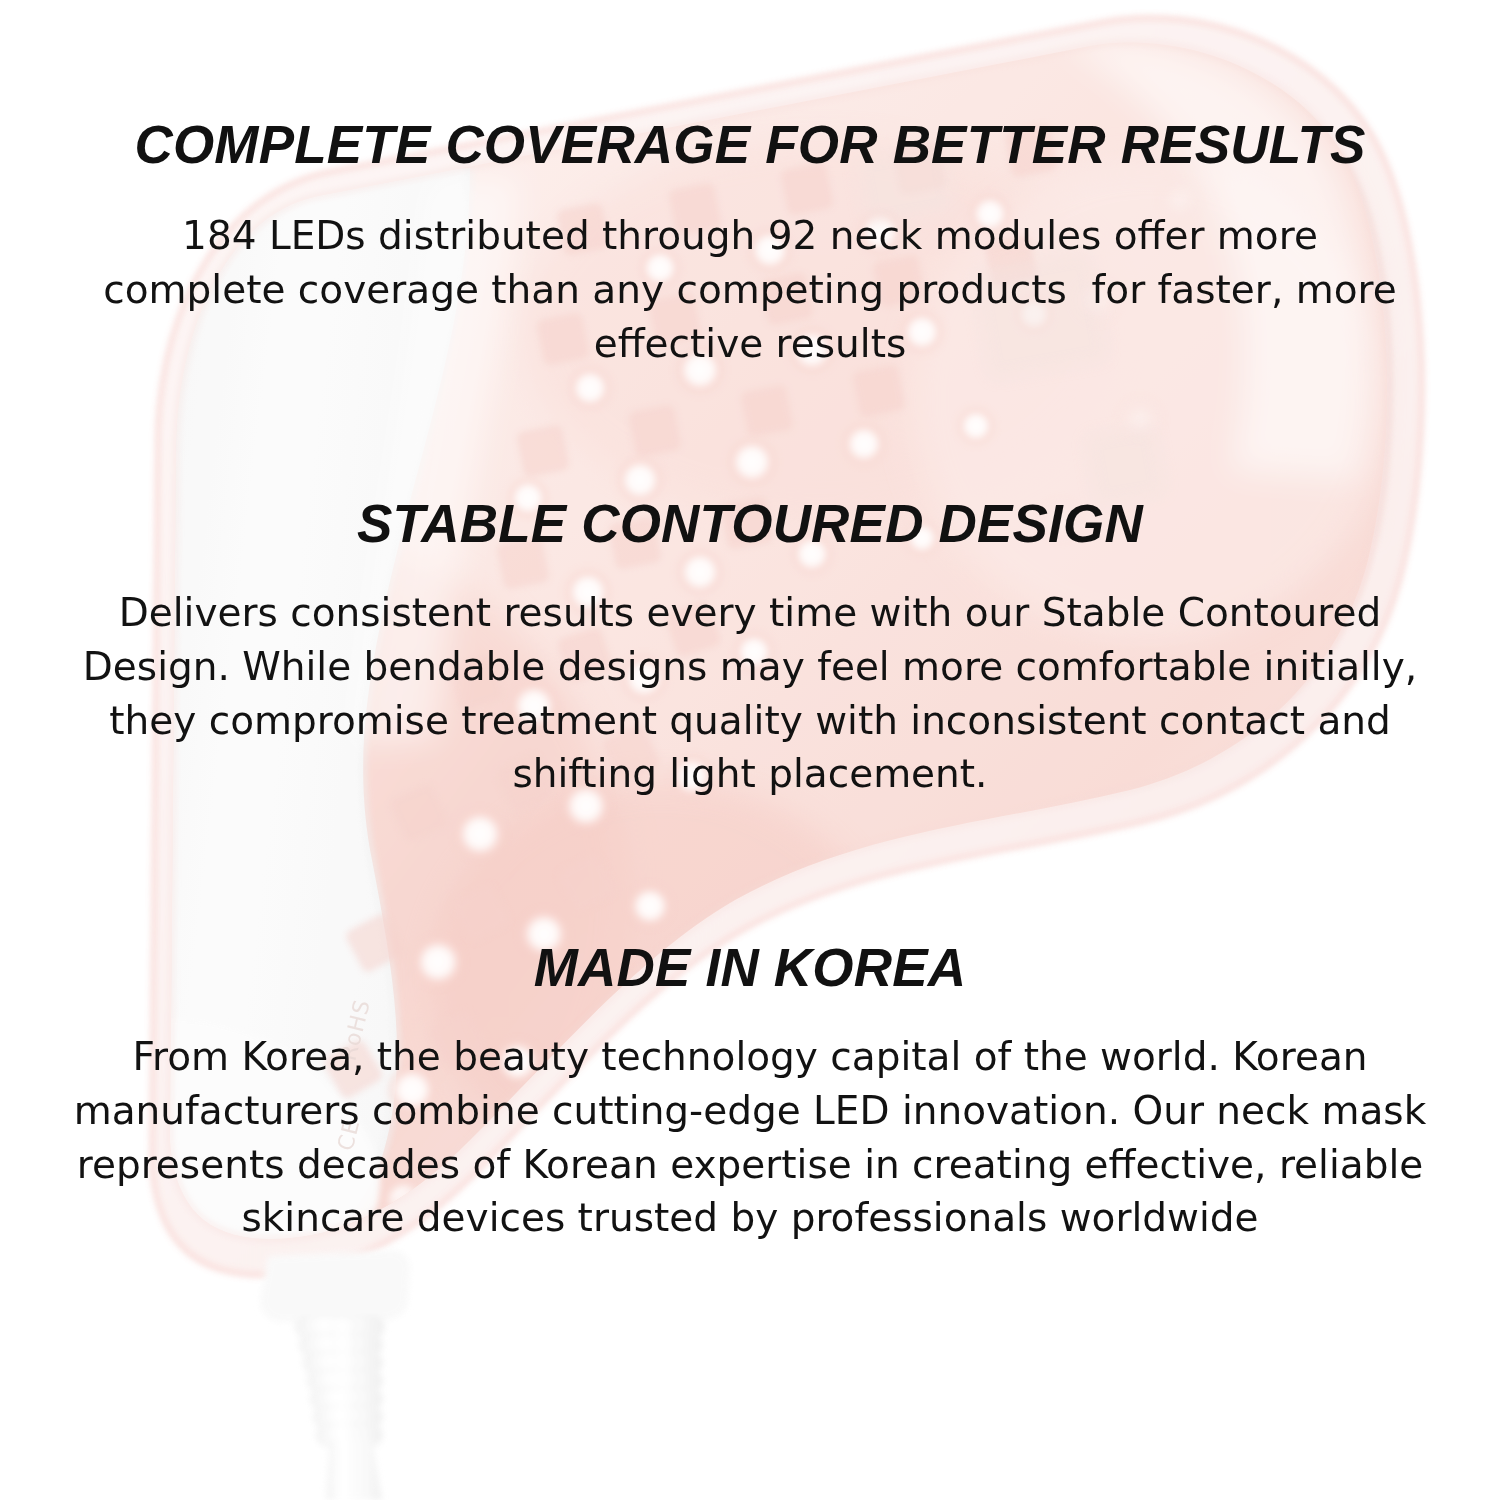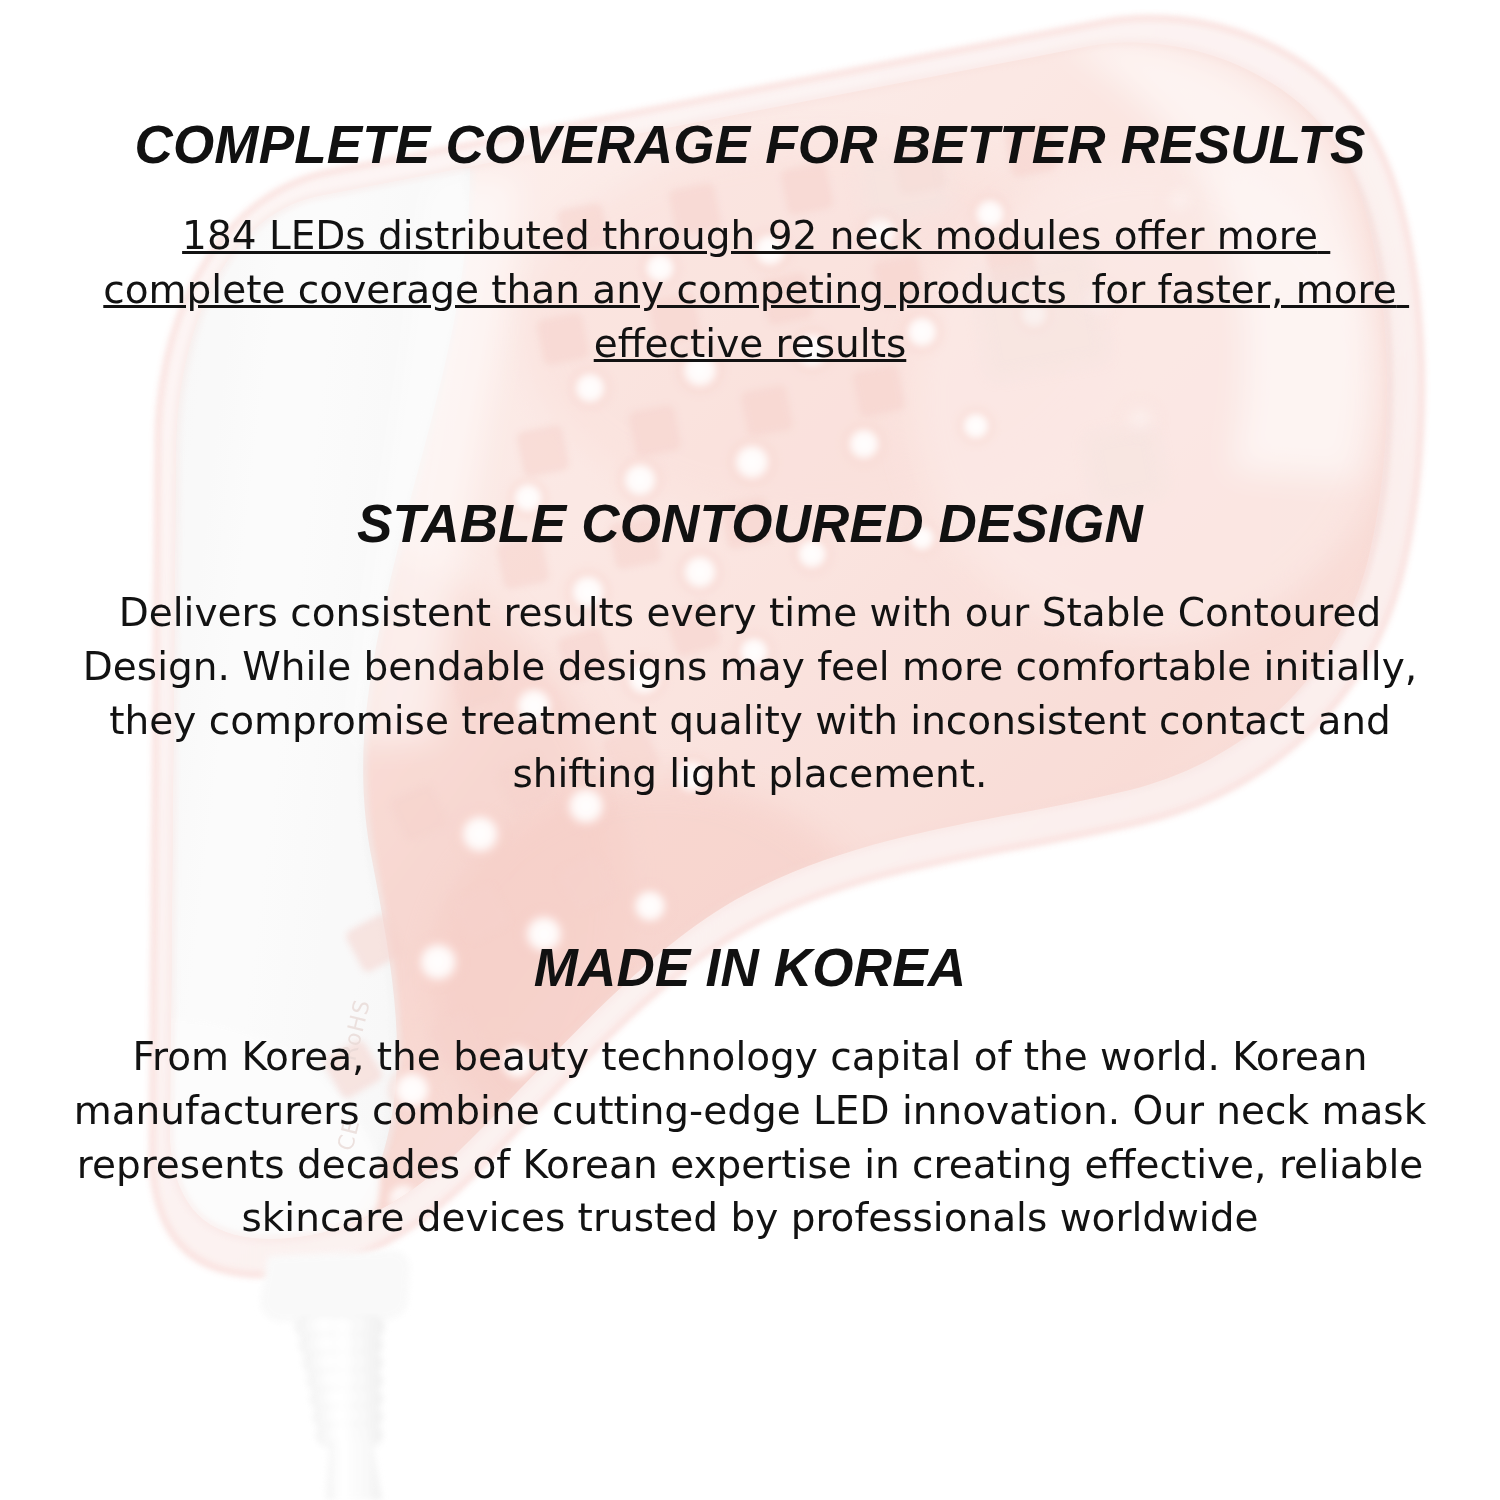--- a/index.html
+++ b/index.html
@@ -92,21 +92,21 @@
   
   #sec-korea { position: absolute; left: 0; top: 941px; }
   #sec-korea .heading { font-size: 53px; }
   #sec-korea .body-text {
     font-size: 39px;
     line-height: 1.38;
     width: 1420px;
     margin-top: 36px;
   }
 
-  .nbsp-double { white-space: pre-wrap; text-decoration: underline; }
+  .nbsp-double { white-space: pre-wrap; }
 </style>
 </head>
 <body>
 
 <div id="canvas">
 
   <div id="product-photo">
     <svg viewBox="0 0 1500 1500" xmlns="http://www.w3.org/2000/svg" aria-hidden="true">
       <defs>
 

